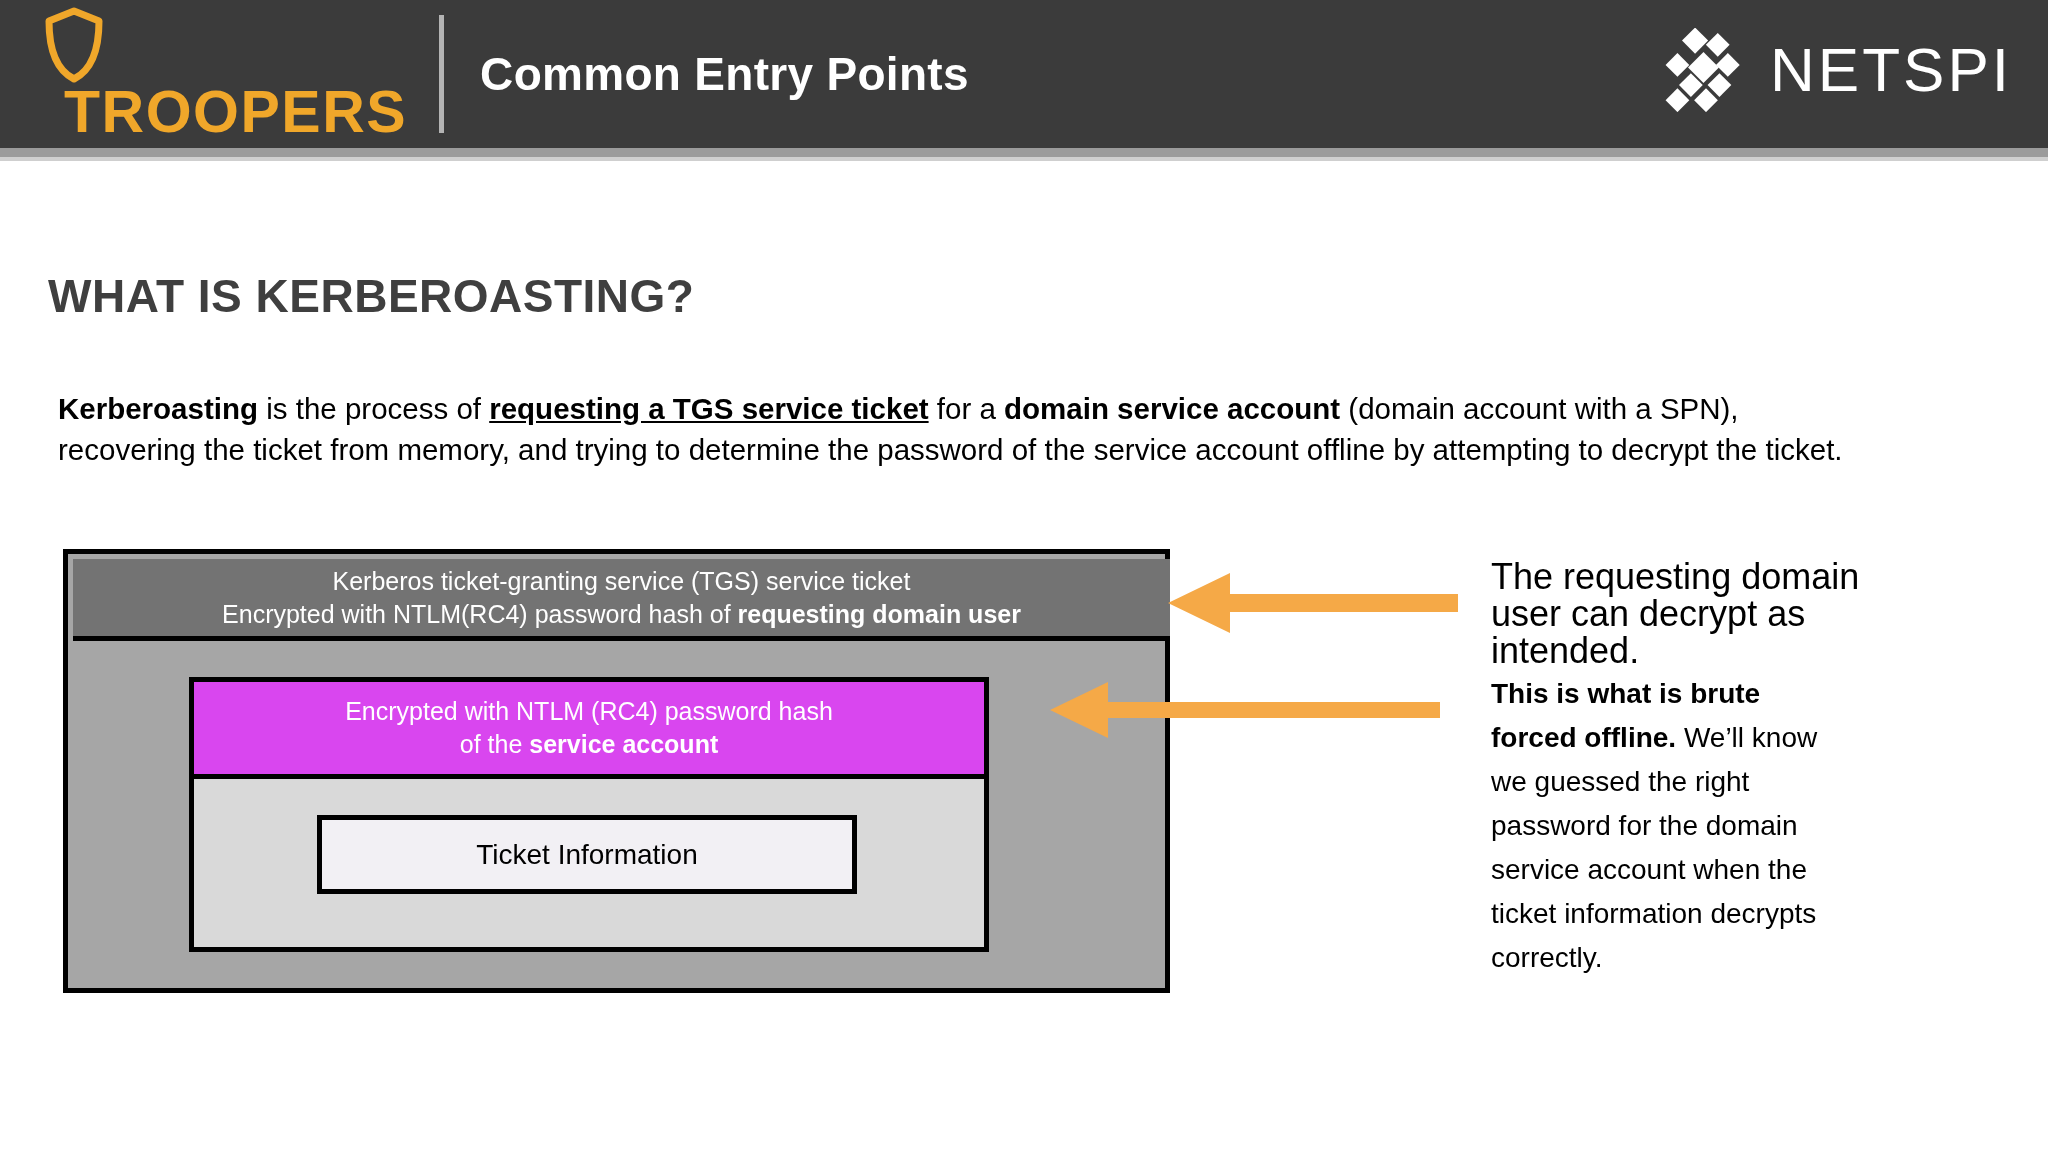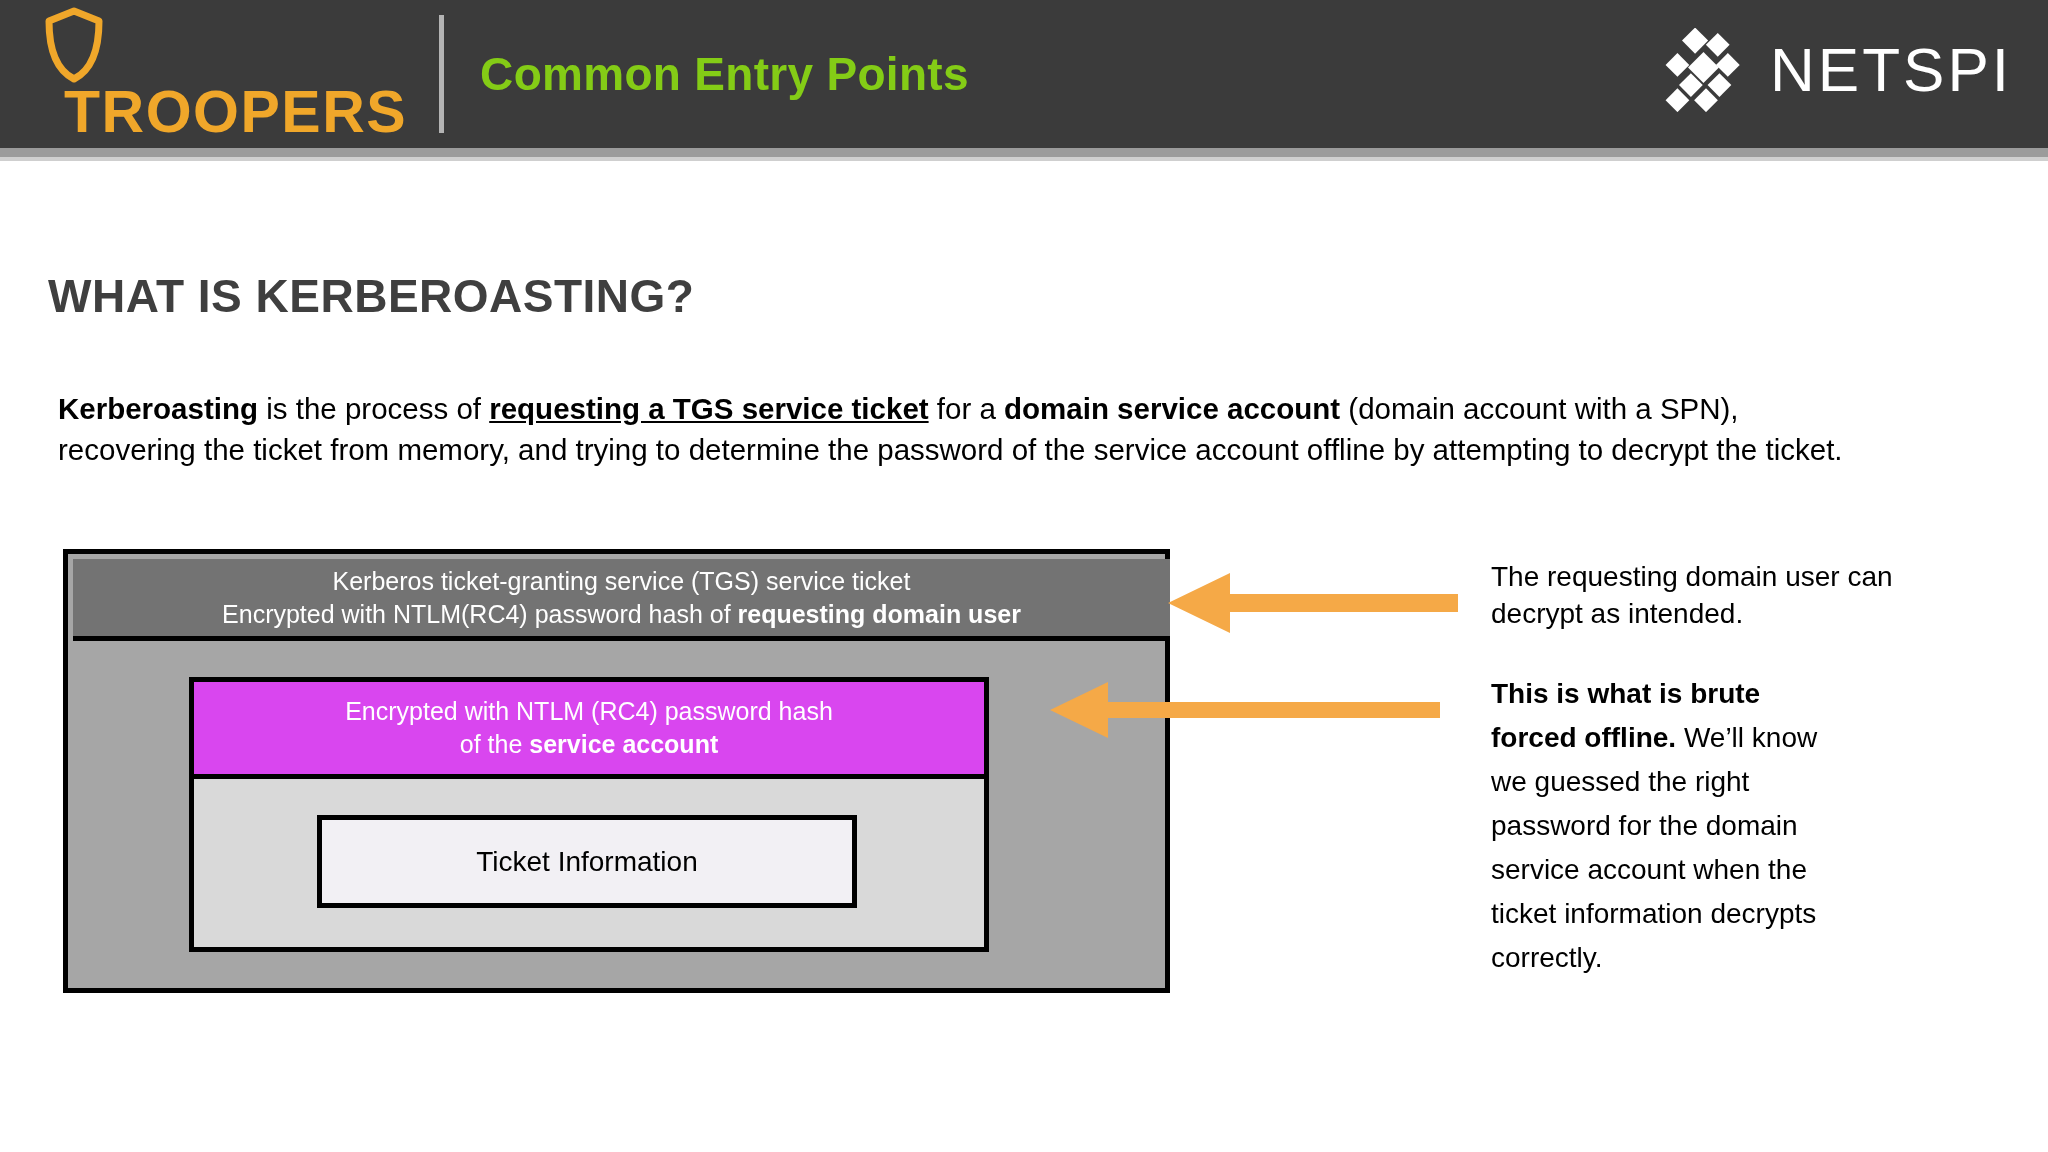--- a/index.html
+++ b/index.html
@@ -45,21 +45,21 @@
     margin-left: 20px;
     line-height: 1;
     white-space: nowrap;
   }
   #header-divider {
     width: 5px; height: 118px;
     background: #b4b4b4;
     margin-left: 32px;
   }
   #header-title {
-    color: #84cc16;
+    color: #ffffff;
     font-size: 46px;
     font-weight: bold;
     margin-left: 36px;
     white-space: nowrap;
     letter-spacing: 0.3px;
   }
 
   #netspi-lockup {
     position: absolute; right: 36px; top: 28px;
     display: flex; align-items: center;
@@ -141,40 +141,40 @@
     color: #ffffff;
     font-size: 25px;
     line-height: 33px;
     text-align: center;
     white-space: nowrap;
   }
   .svc-line b { font-weight: bold; }
 
   #ticket-info-box {
     position: absolute; left: 123px; top: 133px;
-    width: 540px; height: 93px;
+    width: 540px; height: 79px;
     background: #f2f0f4;
     border: 5px solid #000000;
     box-sizing: border-box;
     display: flex; align-items: center; justify-content: center;
   }
   #ticket-info-label {
     font-size: 28px; color: #000000;
   }
 
   
   .arrow-svg { position: absolute; display: block; }
   #arrow-top { left: 1168px; top: 573px; }
   #arrow-mid { left: 1050px; top: 682px; }
 
   
   #callout-top {
     position: absolute; left: 1491px; top: 558px;
     width: 420px;
-    font-size: 28px; line-height: 37px;
+    font-size: 36px; line-height: 37px;
     color: #000000;
   }
   #callout-bottom {
     position: absolute; left: 1491px; top: 672px;
     width: 360px;
     font-size: 28px; line-height: 44px;
     color: #000000;
   }
   #callout-bottom b { font-weight: bold; }
 </style>

